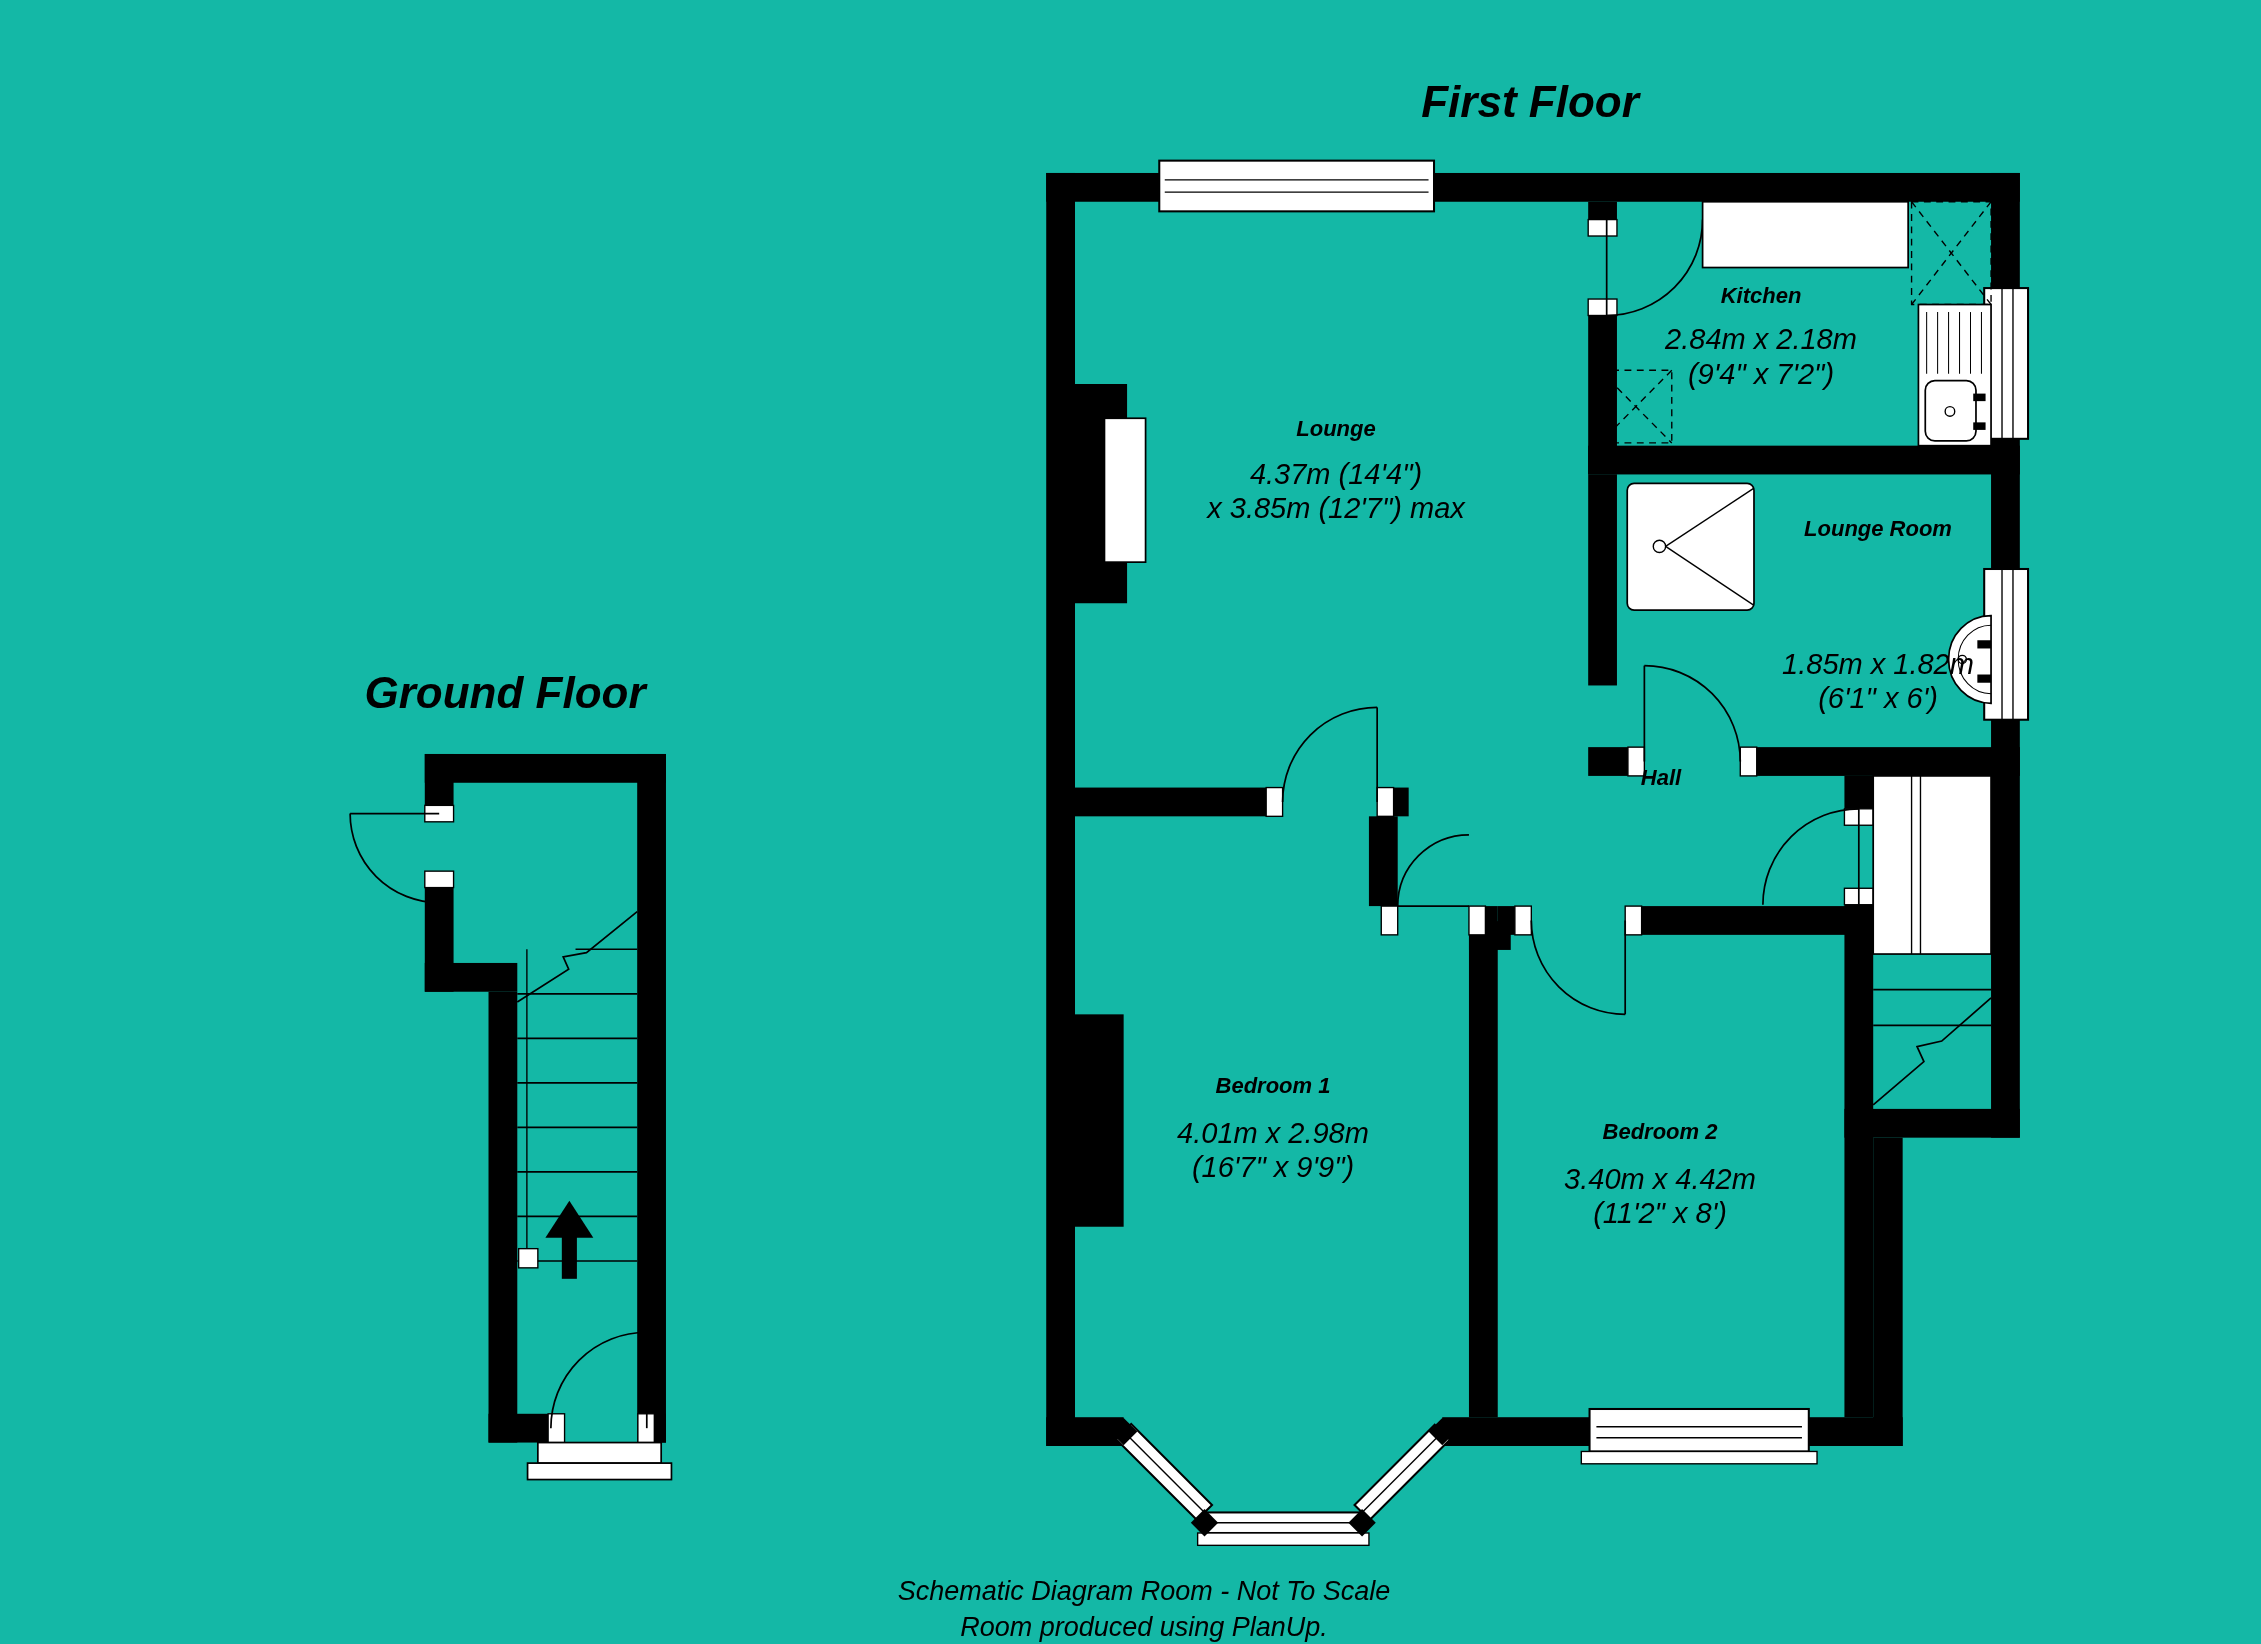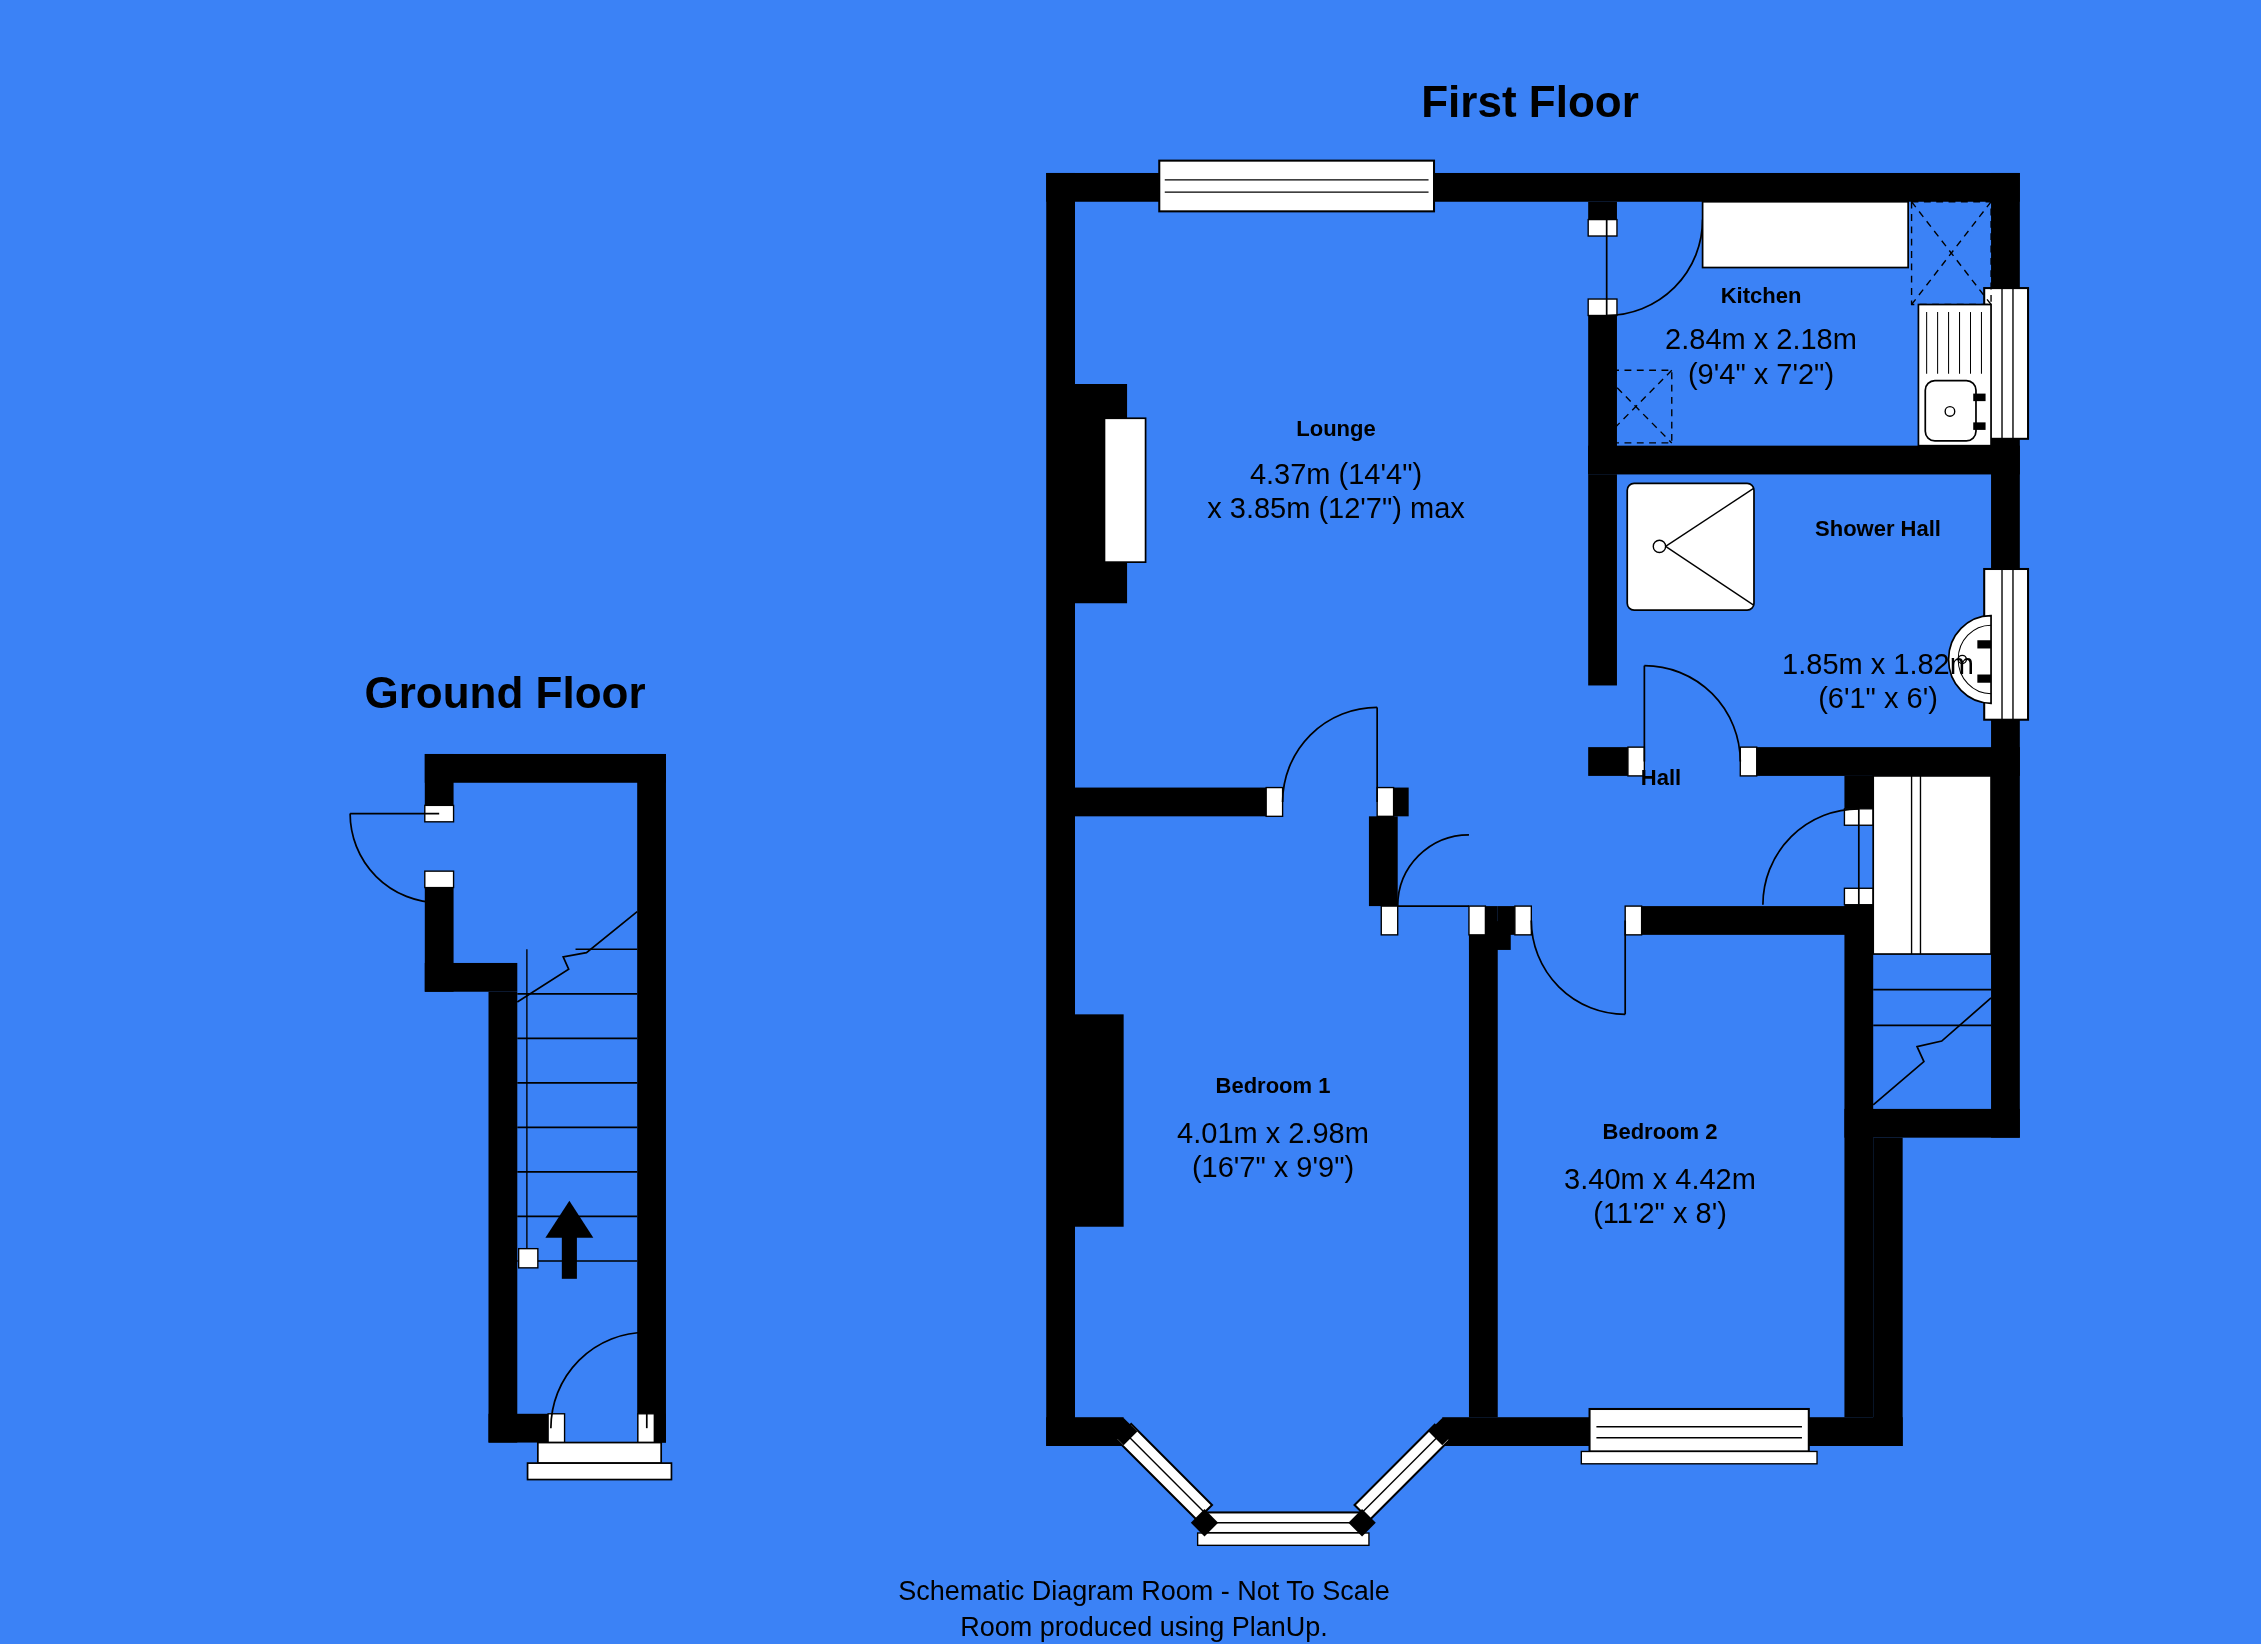--- a/index.html
+++ b/index.html
@@ -1,16 +1,16 @@
 <!DOCTYPE html>
 <html style="font-size:11px"><head>
 <meta charset="utf-8">
 <style>
   html,body{margin:0;padding:0;background:#fff;font-family:"Liberation Sans",sans-serif;}
-  .page{position:relative;width:2261px;height:1645px;background:#3b82f6;overflow:hidden;}
+  .page{position:relative;width:2261px;height:1645px;background:#14b8a6;overflow:hidden;font-style:italic;}
   .plan-svg{position:absolute;left:0;top:0;}
   .lbl{position:absolute;transform:translateX(-50%);text-align:center;color:#000;line-height:1.12;white-space:nowrap;}
   .title{font-size:44px;font-weight:bold;}
   .room-name{font-size:22px;font-weight:bold;}
   .room-dim{font-size:29px;text-align:center;}
   .wrapname{white-space:normal;width:164px;}
   .footer{font-size:27px;}
 </style>
 </head>
 <body>
@@ -237,21 +237,21 @@
   <div class="lbl title" style="left:505px;top:668px">Ground Floor</div>
 
   <div class="lbl room-name" style="left:1761px;top:284px">Kitchen</div>
   <div class="lbl room-dim" style="left:1761px;top:323px">2.84m x 2.18m</div>
   <div class="lbl room-dim" style="left:1761px;top:358px">(9'4" x 7'2")</div>
 
   <div class="lbl room-name" style="left:1336px;top:417px">Lounge</div>
   <div class="lbl room-dim" style="left:1336px;top:458px">4.37m (14'4")</div>
   <div class="lbl room-dim" style="left:1336px;top:492px">x 3.85m (12'7") max</div>
 
-  <div class="lbl room-name wrapname" style="left:1878px;top:517px">Shower Hall</div>
+  <div class="lbl room-name wrapname" style="left:1878px;top:517px">Lounge Room</div>
   <div class="lbl room-dim" style="left:1878px;top:648px">1.85m x 1.82m</div>
   <div class="lbl room-dim" style="left:1878px;top:682px">(6'1" x 6')</div>
 
   <div class="lbl room-name" style="left:1661px;top:766px">Hall</div>
 
   <div class="lbl room-name" style="left:1273px;top:1074px">Bedroom 1</div>
   <div class="lbl room-dim" style="left:1273px;top:1117px">4.01m x 2.98m</div>
   <div class="lbl room-dim" style="left:1273px;top:1151px">(16'7" x 9'9")</div>
 
   <div class="lbl room-name" style="left:1660px;top:1120px">Bedroom 2</div>

